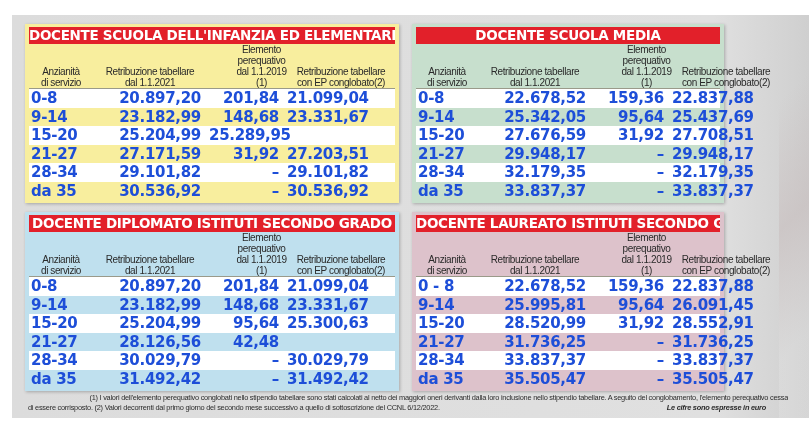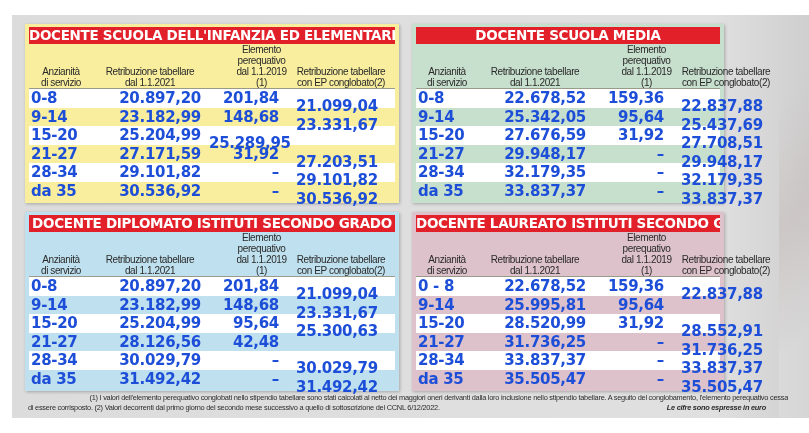--- a/index.html
+++ b/index.html
@@ -57,21 +57,21 @@
     display: grid; grid-template-columns: 62px 118px 78px 108px;
     height: 18.5px; line-height: 18.5px;
     font-family: "DejaVu Sans", sans-serif; font-weight: bold;
     font-size: 15px; color: #1d4ed8; letter-spacing: -0.3px;
   }
   #p2 .row, #p4 .row { grid-template-columns: 60px 118px 78px 108px; }
   .row.light { background: #ffffff; }
   .row .c-anz { text-align: left; padding-left: 2px; white-space: nowrap; }
   .row .c-num { text-align: right; padding-right: 8px; white-space: nowrap; }
   .row .c-ele { text-align: right; padding-right: 8px; }
-  .row .c-con { text-align: center; padding-right: 8px; margin-top: 8px; }
+  .row .c-con { text-align: left; padding-right: 8px; }
 
   .footer {
     position: absolute; left: 28px; top: 393px; width: 760px;
     font-family: "Liberation Sans", sans-serif; font-size: 7.4px;
     color: #2b2b2b; line-height: 9.5px; letter-spacing: -0.25px;
   }
   .footer .line { white-space: nowrap; overflow: hidden; text-align: right; }
   .footer .line2 { display: flex; justify-content: space-between; }
   .footer .note-euro { font-style: italic; font-weight: bold; padding-right: 22px; }
 </style>
@@ -254,20 +254,21 @@
     <div class="row light">
         <span class="c-anz">0 - 8</span>
         <span class="c-num">22.678,52</span>
         <span class="c-ele c-num">159,36</span>
         <span class="c-con c-num">22.837,88</span>
       </div>
     <div class="row">
         <span class="c-anz">9-14</span>
         <span class="c-num">25.995,81</span>
         <span class="c-ele c-num">95,64</span>
+        <span class="c-con c-num">26.091,45</span>
       </div>
     <div class="row light">
         <span class="c-anz">15-20</span>
         <span class="c-num">28.520,99</span>
         <span class="c-ele c-num">31,92</span>
         <span class="c-con c-num">28.552,91</span>
       </div>
     <div class="row">
         <span class="c-anz">21-27</span>
         <span class="c-num">31.736,25</span>

